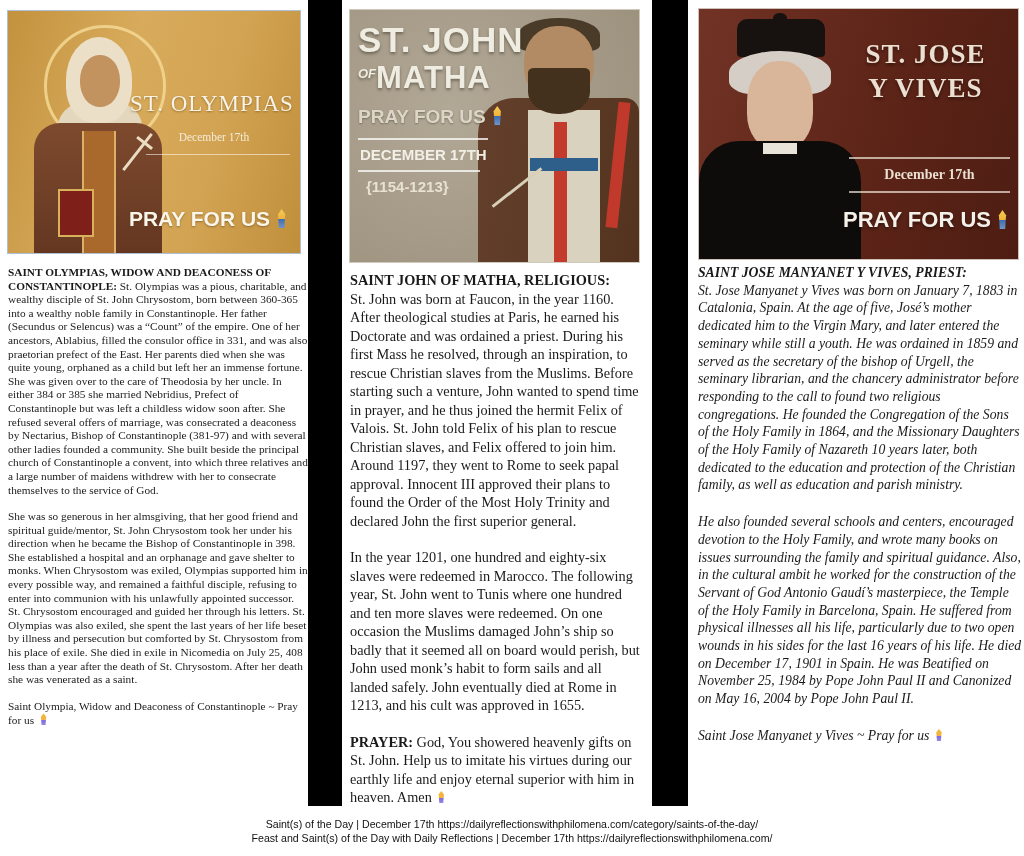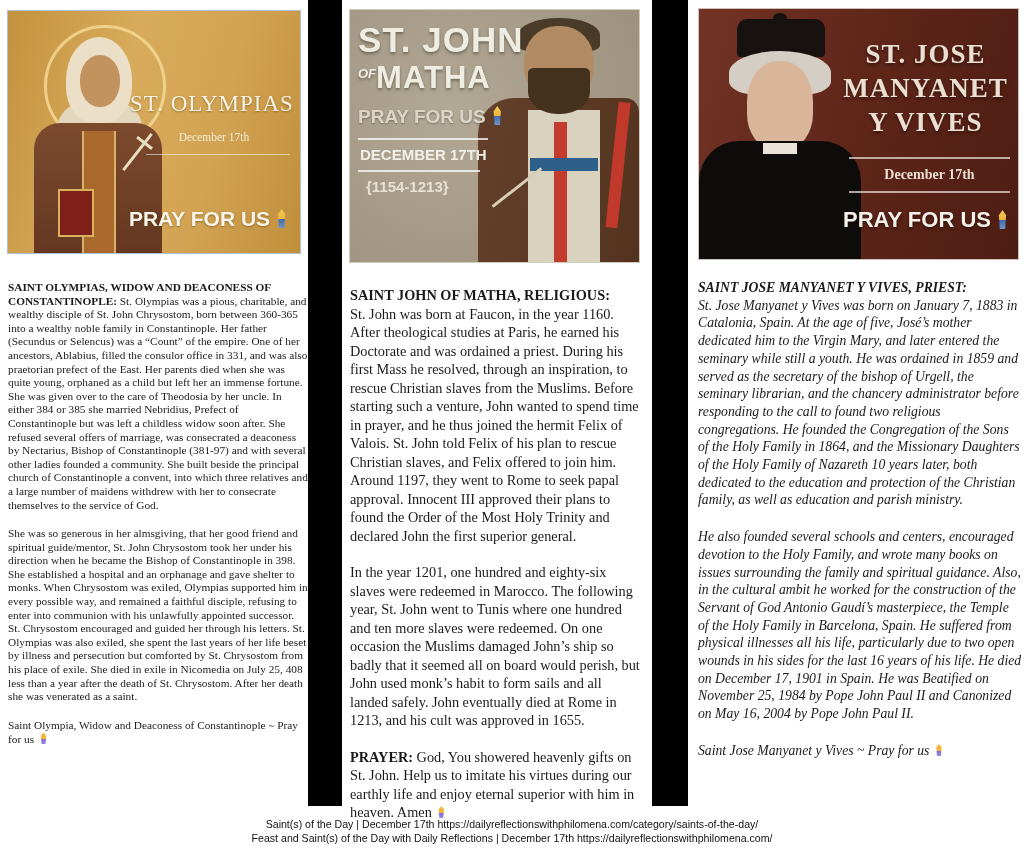--- a/index.html
+++ b/index.html
@@ -4,21 +4,21 @@
 <style>
   html,body{margin:0;padding:0;}
   body{width:1024px;height:856px;background:#ffffff;position:relative;overflow:hidden;
        font-family:"Liberation Serif", serif;color:#1a1a1a;}
   .band{position:absolute;top:0;height:806px;background:#000;}
   #band1{left:308px;width:34px;}
   #band2{left:652px;width:36px;}
 
   
   .article{position:absolute;text-align:left;}
-  .article p{margin:15px 0 13px 0;}
+  .article p{margin:0 0 13px 0;}
   #art1{left:8px;top:266px;width:301px;font-size:11.3px;line-height:13.6px;}
   #art2{left:350px;top:271px;width:292px;font-size:14.3px;line-height:18.5px;}
   #art2 p{margin-bottom:18px;}
   #art3{left:698px;top:264px;width:324px;font-size:13.7px;line-height:17.7px;}
   #art3 p{margin-bottom:19px;font-style:italic;}
   .blockhead{display:block;}
 
   
   .hands{display:inline-block;width:11px;height:12px;vertical-align:-1px;margin-left:4px;
     background:linear-gradient(180deg,#f2b43c 0%,#f2b43c 55%,#7e68d8 55%,#9a86e8 100%);
@@ -149,21 +149,20 @@
 
 <div class="card" id="card3">
   <div class="pom"></div>
   <div class="biretta"></div>
   <div class="hair"></div>
   <div class="face"></div>
   <div class="cassock"></div>
   <div class="collar"></div>
   <div class="t-title">
     <div>ST. JOSE</div>
-    <div>MANYANET</div>
     <div>Y VIVES</div>
   </div>
   <div class="rule1"></div>
   <div class="t-date">December 17th</div>
   <div class="rule2"></div>
   <div class="t-pray"><span>PRAY FOR US</span><span class="hands big"></span></div>
 </div>
 
 <div class="article" id="art1">
   <p><b>SAINT OLYMPIAS, WIDOW AND DEACONESS OF CONSTANTINOPLE:</b><span> St. Olympias was a pious, charitable, and wealthy disciple of St. John Chrysostom, born between 360-365 into a wealthy noble family in Constantinople. Her father (Secundus or Selencus) was a “Count” of the empire. One of her ancestors, Ablabius, filled the consulor office in 331, and was also praetorian prefect of the East. Her parents died when she was quite young, orphaned as a child but left her an immense fortune. She was given over to the care of Theodosia by her uncle. In either 384 or 385 she married Nebridius, Prefect of Constantinople but was left a childless widow soon after. She refused several offers of marriage, was consecrated a deaconess by Nectarius, Bishop of Constantinople (381-97) and with several other ladies founded a community. She built beside the principal church of Constantinople a convent, into which three relatives and a large number of maidens withdrew with her to consecrate themselves to the service of God.</span></p>

